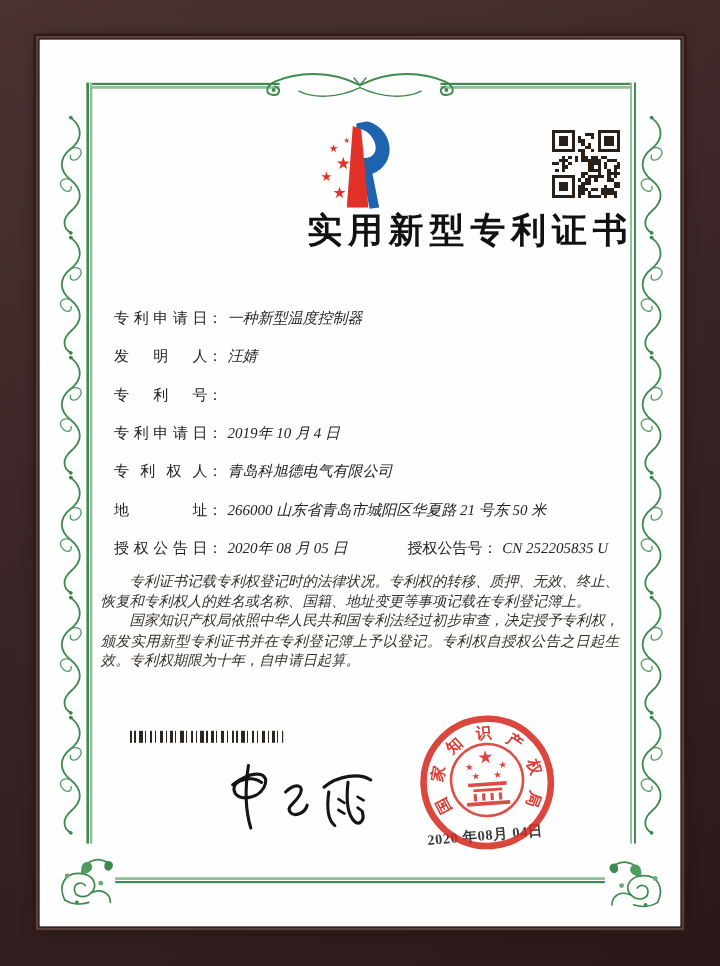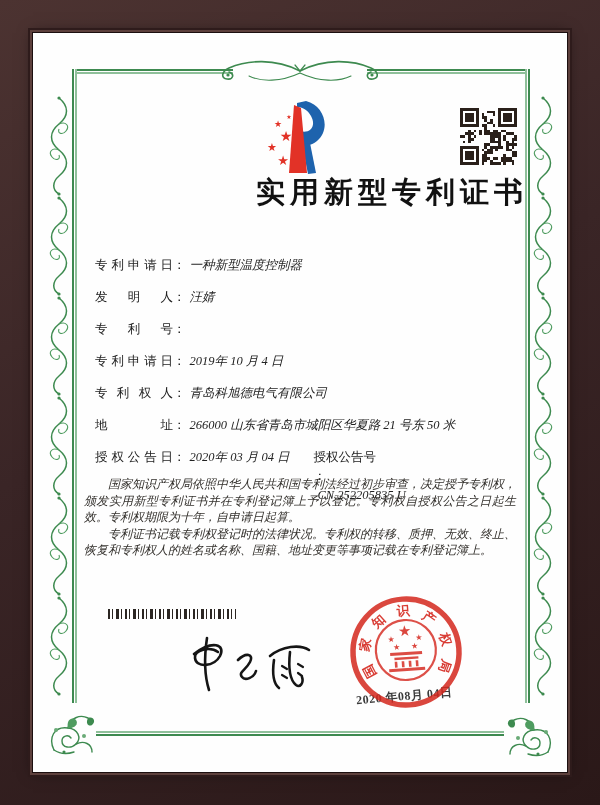--- a/index.html
+++ b/index.html
@@ -21,21 +21,21 @@
   .ornament{position:absolute;}
   .cert-no{position:absolute;left:92px;top:106px;font-size:12.5px;letter-spacing:2.5px;color:#3a3a3a;}
   .logo{position:absolute;left:261px;top:101px;}
   .qr{position:absolute;left:460px;top:108px;}
   .title{position:absolute;left:0;top:173px;width:528px;text-align:right;
          font-size:29px;font-weight:bold;letter-spacing:5px;color:#111;}
   .fields{position:absolute;left:95px;top:256px;width:420px;font-size:12.5px;color:#222;}
   .frow{display:flex;line-height:19px;margin-bottom:13px;white-space:nowrap;}
   .flabel{display:inline-block;width:78px;text-align:justify;text-align-last:justify;}
   .fvalue{margin-left:4px;font-style:italic;}
-  .pair2{margin-left:24px;display:flex;flex-direction:column;}
+  .pair2{margin-left:50px;display:flex;}
   .body-text{position:absolute;left:84px;top:476px;width:432px;font-size:12px;line-height:16.5px;
              color:#33302c;text-align:justify;font-style:italic;}
   .body-text p{margin:0;text-indent:2em;}
   .barcode{position:absolute;left:108px;top:609px;width:128px;height:10px;
       background:repeating-linear-gradient(90deg,#2b2622 0 2px,#fff 2px 4px,#2b2622 4px 5px,#fff 5px 8px,#2b2622 8px 11px,#fff 11px 13px,#2b2622 13px 14px,#fff 14px 17px);}
   .director{position:absolute;left:105px;top:644px;font-size:13.5px;color:#262626;line-height:26px;font-weight:bold;}
   .signature{position:absolute;left:182px;top:630px;}
   .seal{position:absolute;left:346px;top:592px;width:120px;height:120px;transform:rotate(-4deg);opacity:.9;z-index:3;}
   .seal b{position:absolute;left:50%;top:50%;font-size:13px;font-weight:bold;color:#d5281f;font-family:"Liberation Serif",serif;}
   .c0{transform:translate(-50%,-50%) rotate(-114deg) translateY(-41px);}
@@ -304,32 +304,32 @@
       <span class="fvalue">青岛科旭德电气有限公司</span>
     </div>
     <div class="frow">
       <span class="flabel">地址</span>
         <span>：</span>
       <span class="fvalue">266000 山东省青岛市城阳区华夏路 21 号东 50 米</span>
     </div>
     <div class="frow">
       <span class="flabel">授权公告日</span>
         <span>：</span>
-      <span class="fvalue">2020年 03 月 04 日</span>
+      <span class="fvalue">2020年 08 月 05 日</span>
       <span class="pair2">
         <span>授权公告号</span>
           <span>：</span>
         <span class="fvalue">CN 252205835 U</span>
       </span>
     </div>
   </div>
 
   <div class="body-text">
+    <p>专利证书记载专利权登记时的法律状况。专利权的转移、质押、无效、终止、恢复和专利权人的姓名或名称、国籍、地址变更等事项记载在专利登记簿上。</p>
     <p>国家知识产权局依照中华人民共和国专利法经过初步审查，决定授予专利权，颁发实用新型专利证书并在专利登记簿上予以登记。专利权自授权公告之日起生效。专利权期限为十年，自申请日起算。</p>
-    <p>专利证书记载专利权登记时的法律状况。专利权的转移、质押、无效、终止、恢复和专利权人的姓名或名称、国籍、地址变更等事项记载在专利登记簿上。</p>
   </div>
 
   <div class="barcode"></div>
 
 
   <svg class="signature" width="130" height="66" viewBox="0 0 130 66">
     <g fill="none" stroke="#151515" stroke-width="2.6" stroke-linecap="round">
       <path d="M12,24 C30,10 44,14 38,26 C32,37 14,38 13,28 C12,20 28,16 36,22"></path>
       <path d="M25,8 C22,28 22,44 27,60"></path>
       <path d="M56,30 C64,22 72,24 68,32 C64,40 56,42 60,47 C63,51 72,48 74,41"></path>

